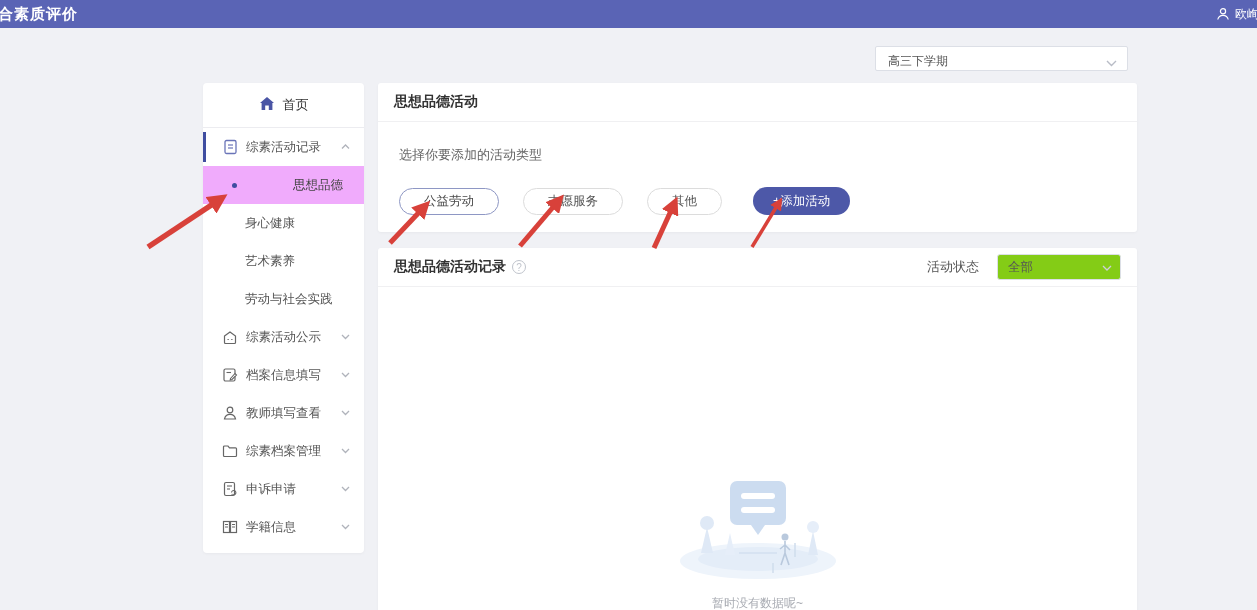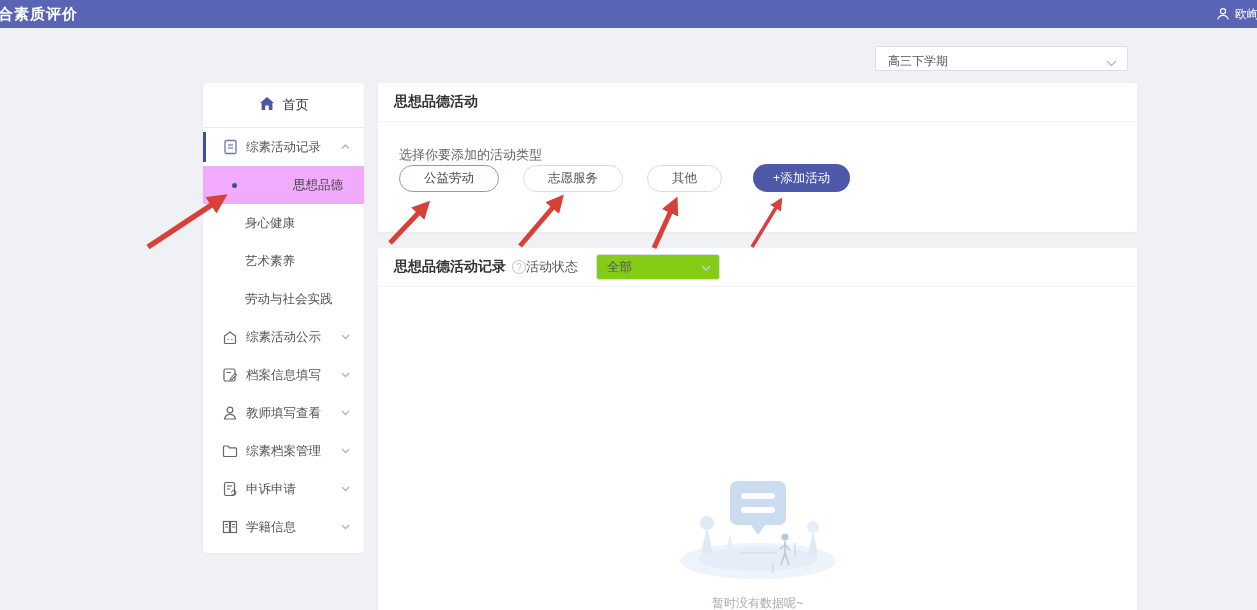--- a/index.html
+++ b/index.html
@@ -53,32 +53,32 @@
   
   .card { position:absolute; left:378px; width:759px; background:#fff; border-radius:3px; box-shadow:0 1px 3px rgba(0,0,0,.04); }
   .card-activity { top:83px; height:149px; }
   .card-records { top:248px; height:380px; }
   .card-head {
     height:39px; display:flex; align-items:center; padding:0 16px;
     border-bottom:1px solid #f0f0f2; font-size:14px; font-weight:bold; color:#333;
   }
   .card-activity .body { padding:24px 20px 0 21px; }
   .subtitle { font-size:13px; color:#666; }
-  .btn-row { margin-top:0; display:flex; align-items:center; }
+  .btn-row { margin-top:23px; display:flex; align-items:center; }
   .type-btn {
     height:27px; border-radius:14px; background:#fff; border:1px solid #dcdcdc;
     font-size:12.5px; color:#555; padding:0 24px; margin-right:24px; cursor:pointer;
     font-family:inherit;
   }
   .type-btn.selected { border-color:#8e97c4; color:#4a4a4a; }
   .add-btn {
     height:28px; border-radius:14px; border:none; background:#4d58a8; color:#fff;
     font-size:12.5px; padding:0 20px; margin-left:7px; cursor:pointer; font-family:inherit;
   }
-  .records-head { font-weight:bold; }
+  .records-head { justify-content:space-between; font-weight:bold; }
   .records-title-wrap { display:flex; align-items:center; gap:6px; }
   .qmark {
     width:14px; height:14px; border:1px solid #c0c4cc; border-radius:50%;
     color:#c0c4cc; font-size:10px; font-weight:normal; display:flex; align-items:center; justify-content:center; cursor:pointer;
   }
   .filter-wrap { display:flex; align-items:center; gap:18px; font-weight:normal; }
   .filter-label { font-size:13px; color:#555; }
   .status-select {
     width:124px; height:26px; background:#84cc16; border:1px solid #dcdfe6; border-radius:3px;
     display:flex; align-items:center; justify-content:space-between; padding:0 8px 0 10px;

